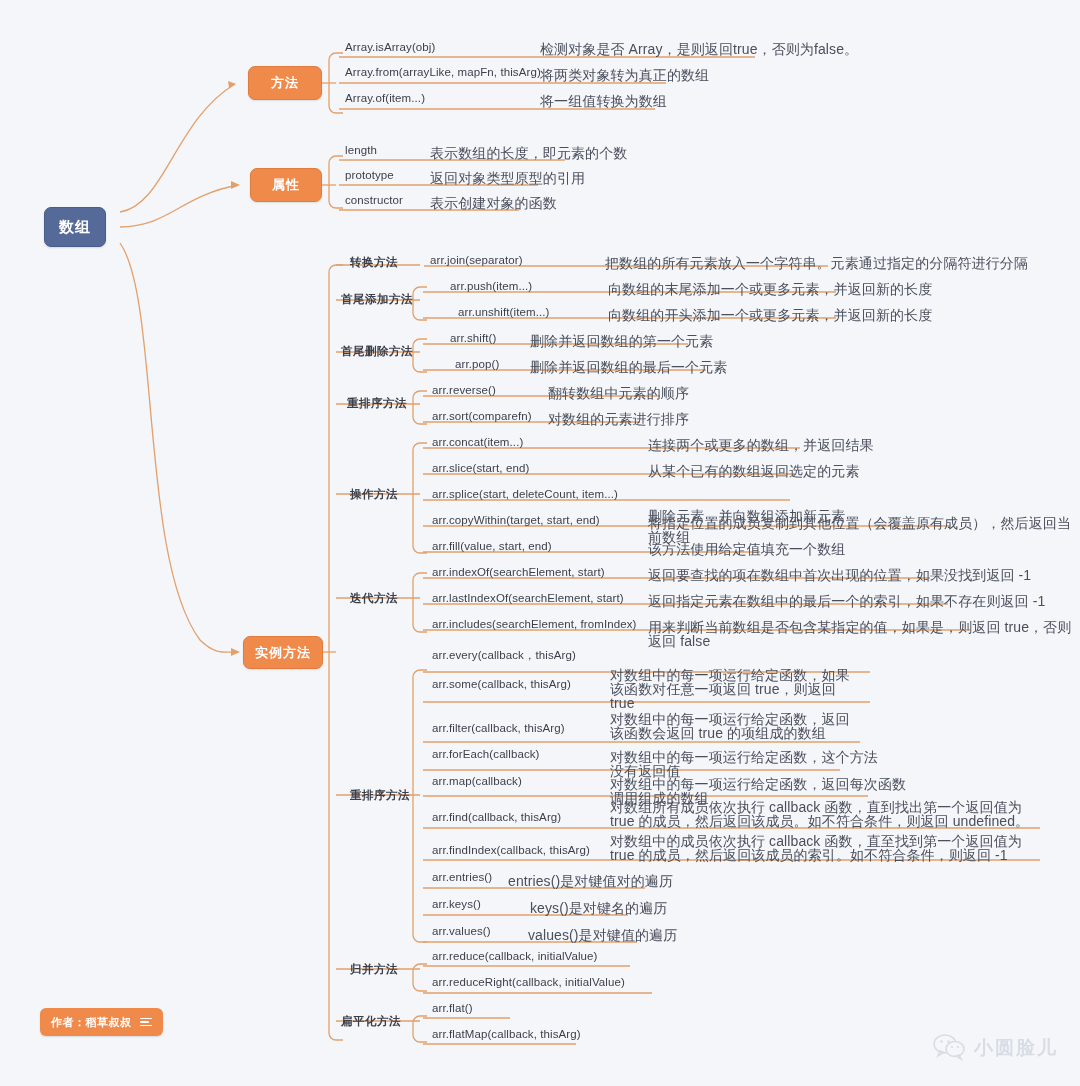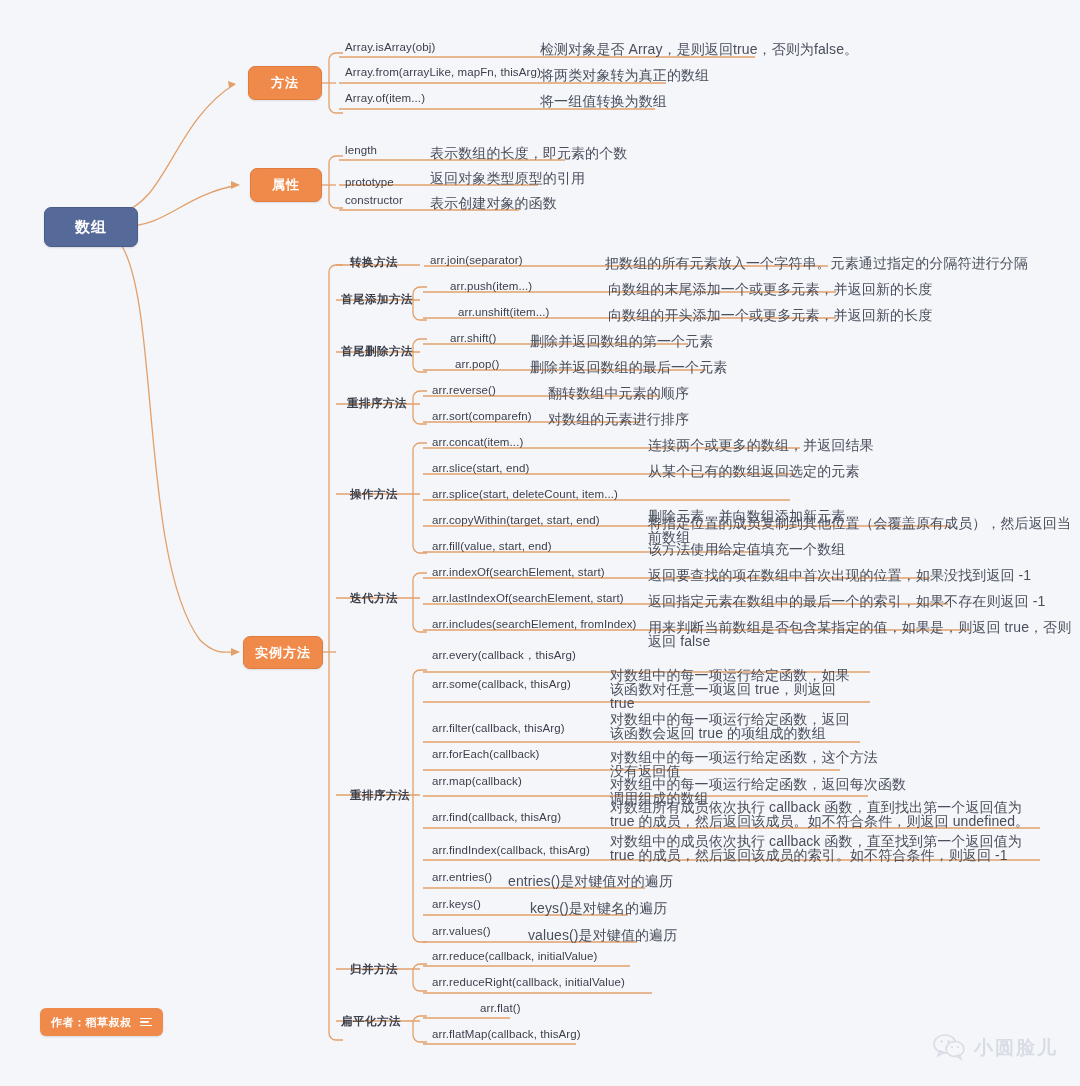--- a/index.html
+++ b/index.html
@@ -181,21 +181,21 @@
       <path d="M427,964 H420 a7,7 0 0 0 -7,7 V984 a7,7 0 0 0 7,7 H427"></path>
       <line x1="423" y1="966" x2="630" y2="966"></line>
       <line x1="423" y1="993" x2="652" y2="993"></line>
 
       <path d="M427,1016 H420 a7,7 0 0 0 -7,7 V1035 a7,7 0 0 0 7,7 H427"></path>
       <line x1="423" y1="1018" x2="510" y2="1018"></line>
       <line x1="423" y1="1044" x2="576" y2="1044"></line>
     </g>
   </svg>
 
-  <div class="node root-node" style="left:44px;top:207px;width:94px;height:40px;">
+  <div class="node root-node" style="left:44px;top:207px;width:62px;height:40px;">
     <span>数组</span>
   </div>
 
   <div class="node branch-node" style="left:248px;top:66px;width:74px;height:34px;">
     <span>方法</span>
   </div>
 
   <div class="node branch-node" style="left:250px;top:168px;width:72px;height:34px;">
     <span>属性</span>
   </div>
@@ -209,21 +209,21 @@
 
   <div class="sig" style="left:345px;top:66px;">Array.from(arrayLike, mapFn, thisArg)</div>
   <div class="desc" style="left:540px;top:68px;">将两类对象转为真正的数组</div>
 
   <div class="sig" style="left:345px;top:92px;">Array.of(item...)</div>
   <div class="desc" style="left:540px;top:94px;">将一组值转换为数组</div>
 
   <div class="sig" style="left:345px;top:144px;">length</div>
   <div class="desc" style="left:430px;top:146px;">表示数组的长度，即元素的个数</div>
 
-  <div class="sig" style="left:345px;top:176px;">prototype</div>
+  <div class="sig" style="left:345px;top:169px;">prototype</div>
   <div class="desc" style="left:430px;top:171px;">返回对象类型原型的引用</div>
 
   <div class="sig" style="left:345px;top:194px;">constructor</div>
   <div class="desc" style="left:430px;top:196px;">表示创建对象的函数</div>
 
   <div class="grp-label" style="left:350px;top:255px;">转换方法</div>
   <div class="grp-label" style="left:341px;top:292px;">首尾添加方法</div>
   <div class="grp-label" style="left:341px;top:344px;">首尾删除方法</div>
   <div class="grp-label" style="left:347px;top:396px;">重排序方法</div>
   <div class="grp-label" style="left:350px;top:487px;">操作方法</div>
@@ -293,21 +293,21 @@
 
   <div class="sig" style="left:432px;top:898px;">arr.keys()</div>
   <div class="desc" style="left:530px;top:901px;">keys()是对键名的遍历</div>
 
   <div class="sig" style="left:432px;top:925px;">arr.values()</div>
   <div class="desc" style="left:528px;top:928px;">values()是对键值的遍历</div>
 
   <div class="sig" style="left:432px;top:950px;">arr.reduce(callback, initialValue)</div>
   <div class="sig" style="left:432px;top:976px;">arr.reduceRight(callback, initialValue)</div>
 
-  <div class="sig" style="left:432px;top:1002px;margin-left:48px;">arr.flat()</div>
+  <div class="sig" style="left:432px;top:1002px;">arr.flat()</div>
   <div class="sig" style="left:432px;top:1028px;">arr.flatMap(callback, thisArg)</div>
 
   <div class="author-badge">
     <span>作者：稻草叔叔</span>
     <span class="hamburger">
       <i></i>
         <i></i>
         <i></i>
     </span>
   </div>

